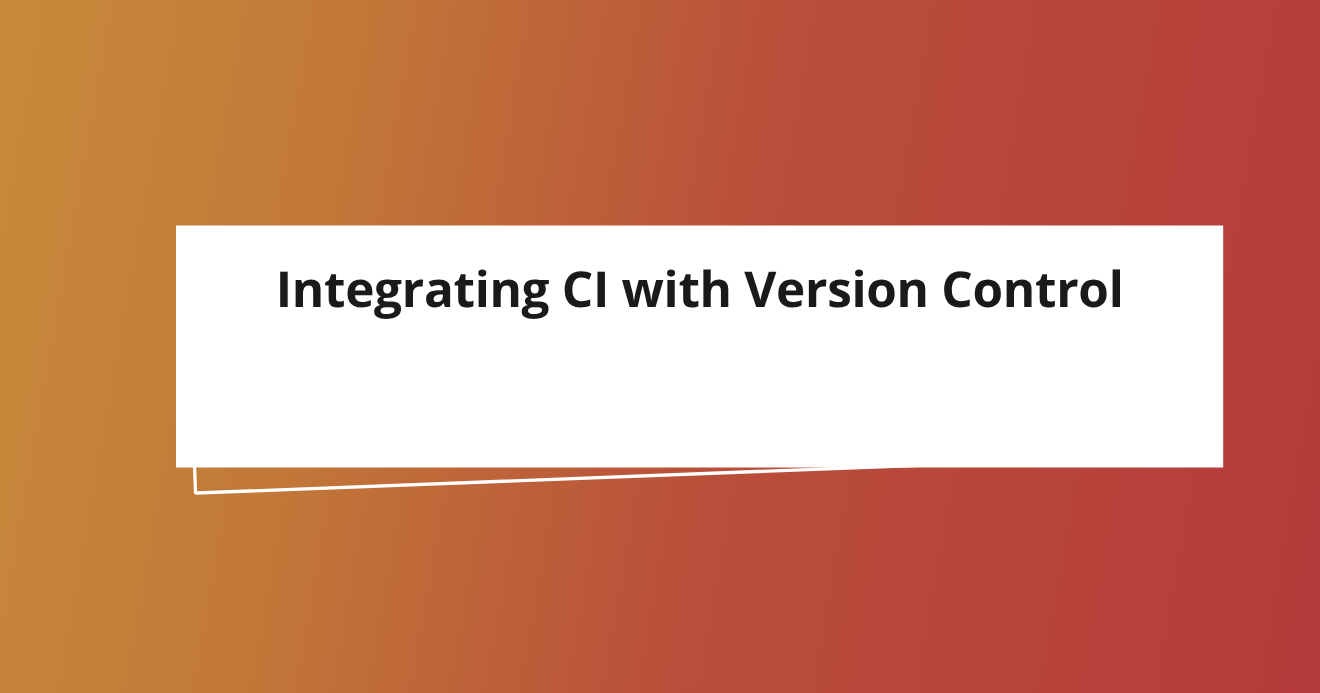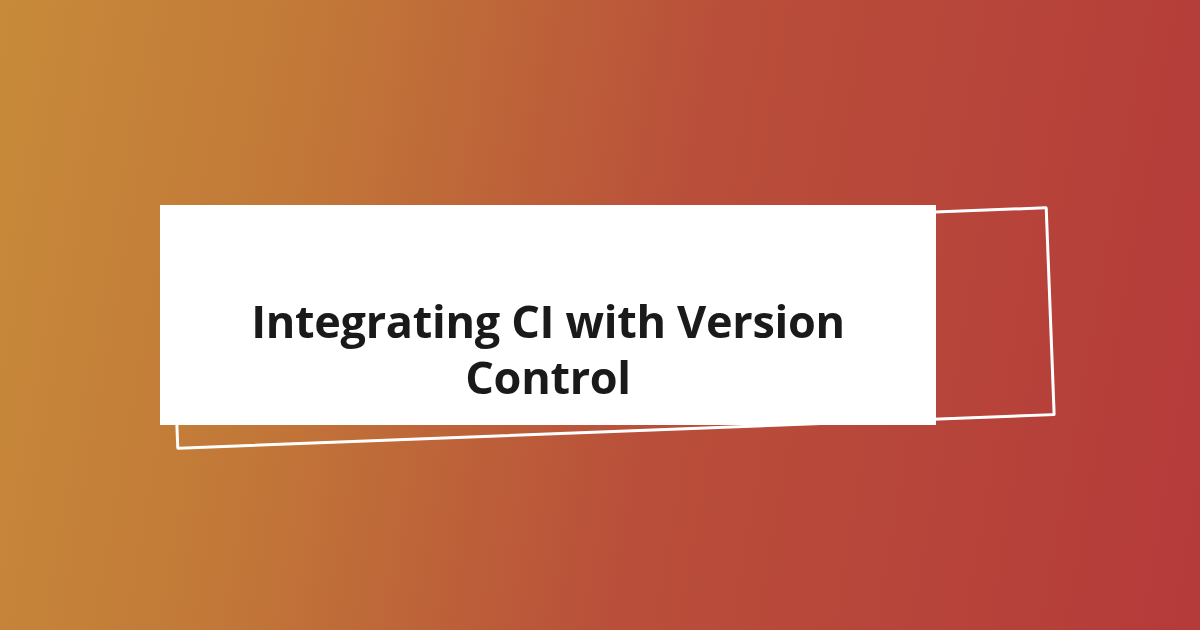--- a/index.html
+++ b/index.html
@@ -34,27 +34,27 @@
       border: 3px solid #ffffff;
       top: 18px;
       left: 12px;
       transform: rotate(-2.2deg);
       border-radius: 2px;
     }
     .white-card {
       position: absolute;
       top: 0;
       left: 0;
-      width: 776px;
+      width: 952px;
       height: 220px;
       background: #ffffff;
       display: flex;
-      align-items: flex-end;
+      align-items: flex-start;
       justify-content: center;
-      padding: 20px 60px;
+      padding: 30px 60px;
     }
     .title {
       font-size: 45px;
       font-weight: 700;
       color: #1a1a1a;
       text-align: center;
       line-height: 1.25;
       letter-spacing: -0.3px;
     }
   </style>

